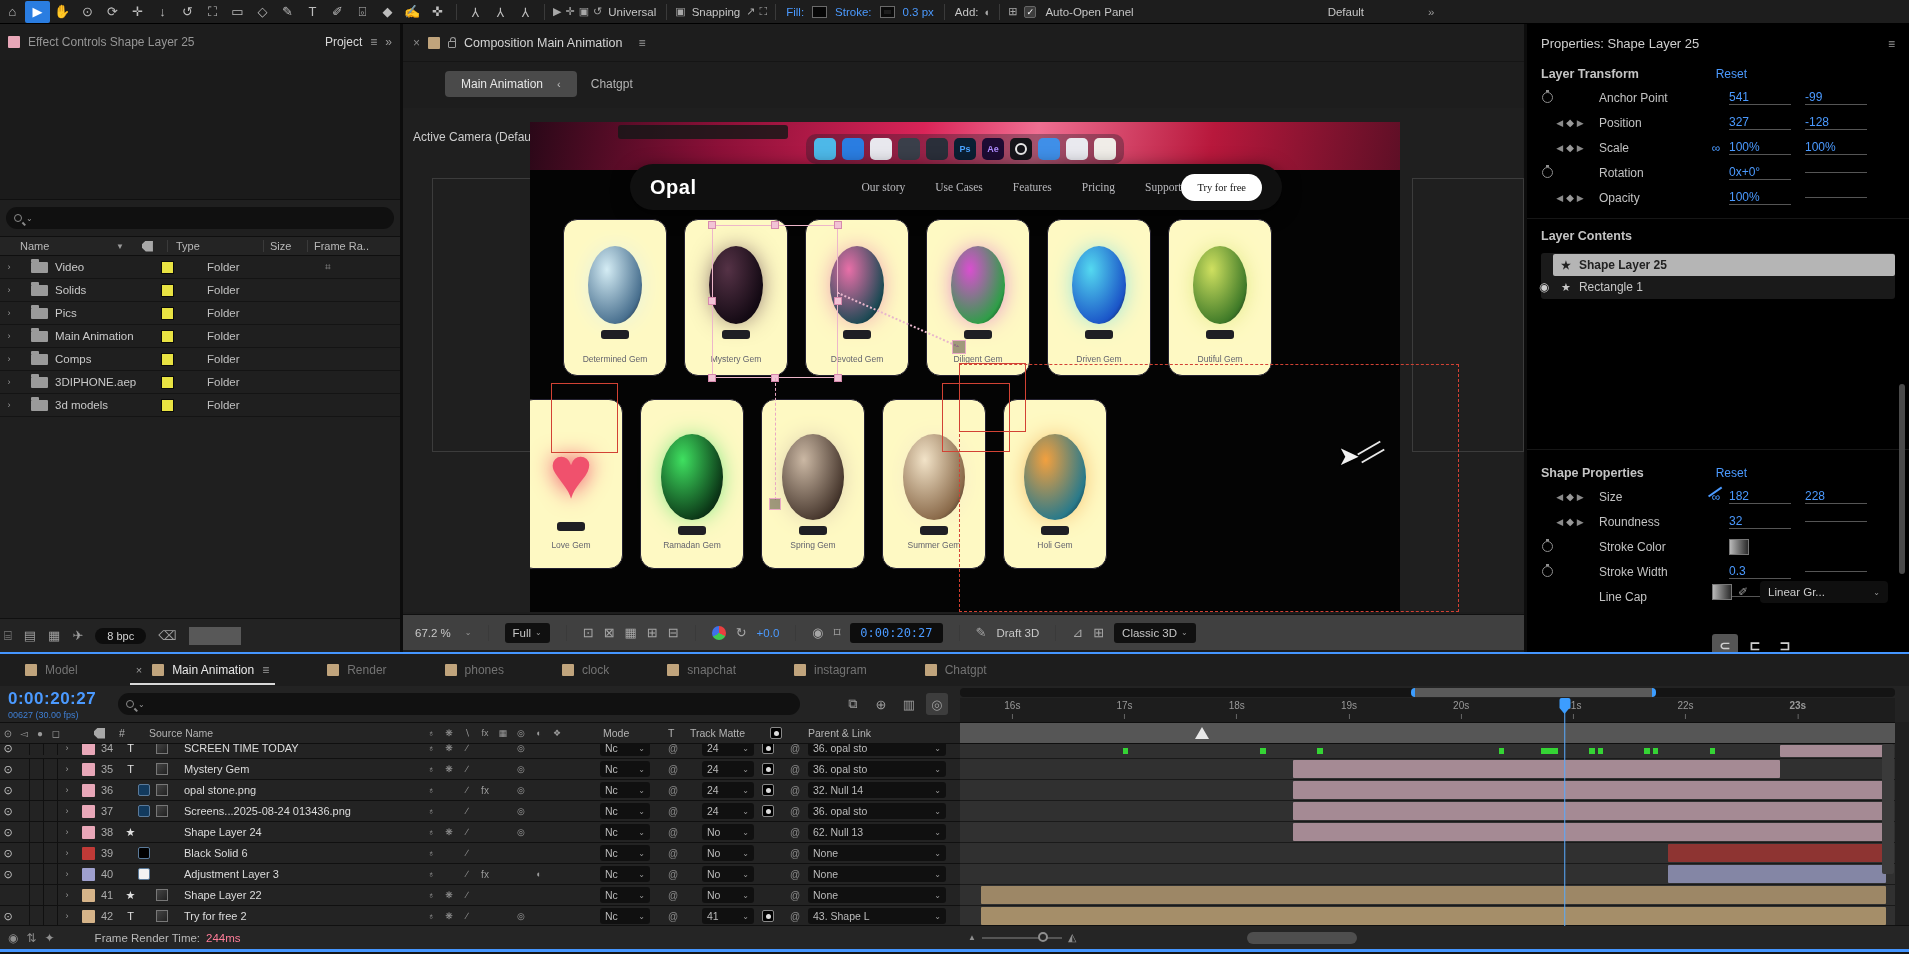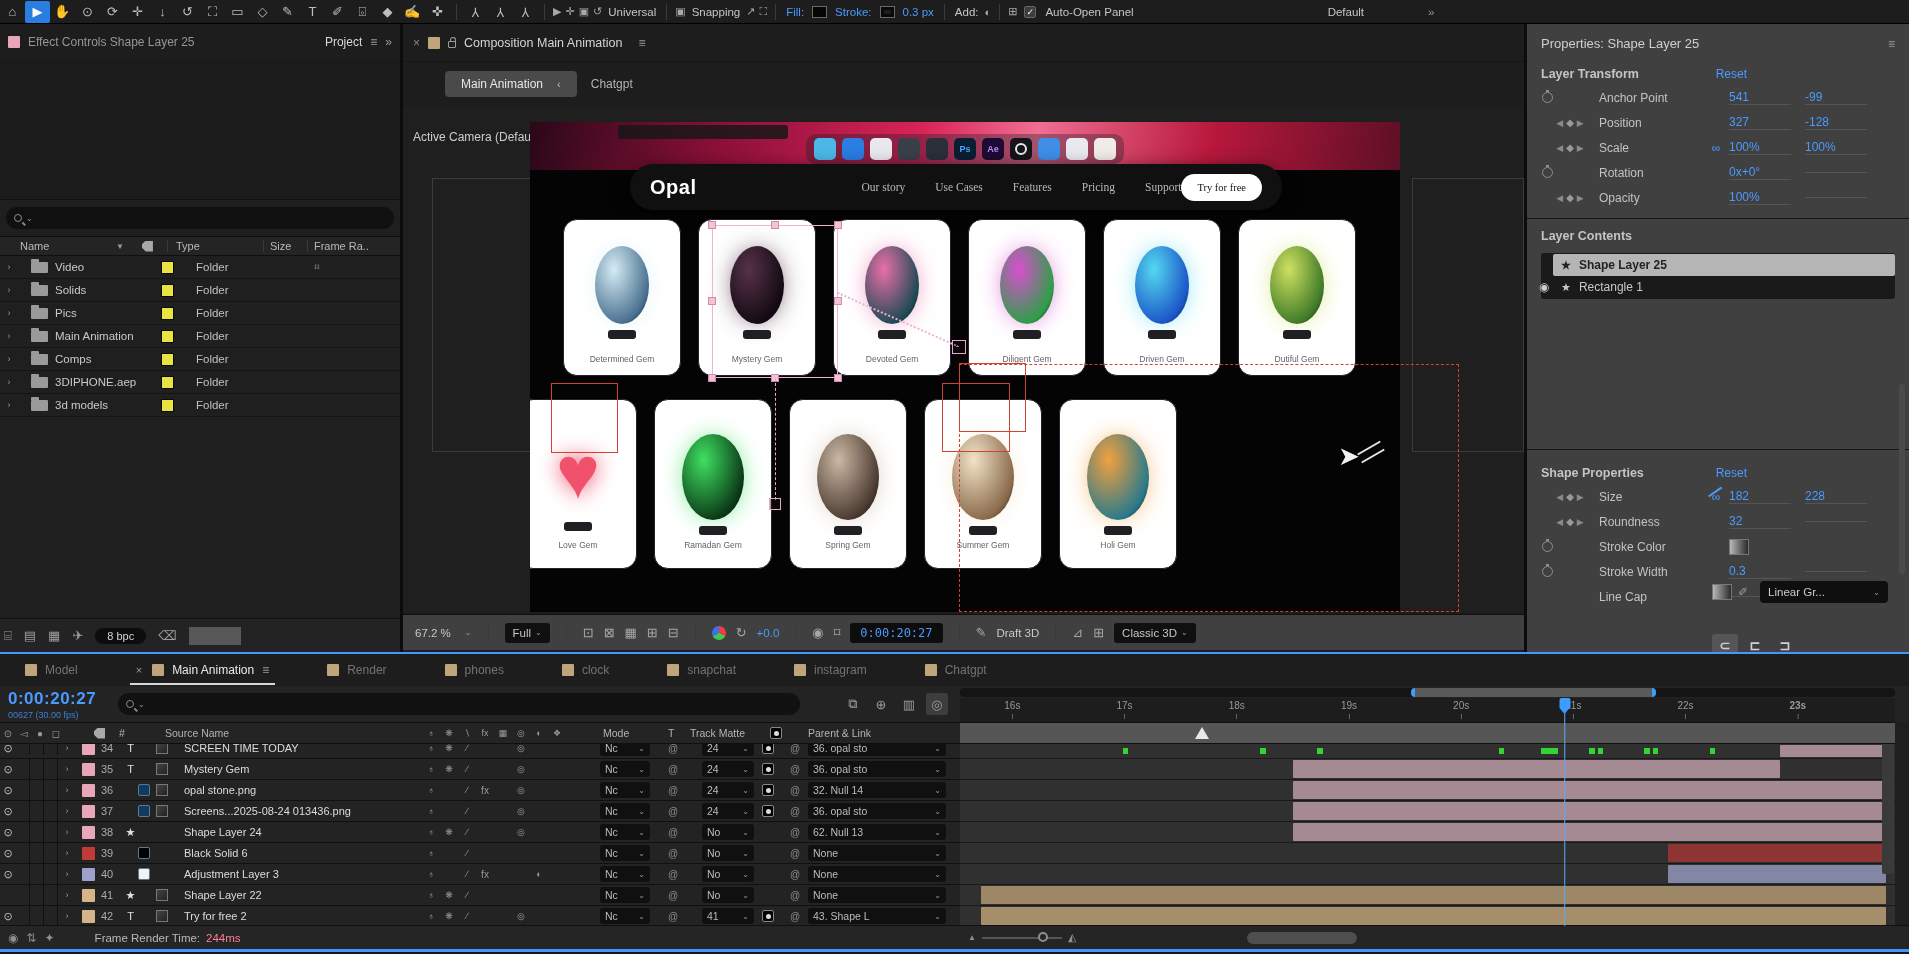--- a/index.html
+++ b/index.html
@@ -49,21 +49,21 @@
   .sort-arrow { color:#9a9a9a; font-size:8px; margin-right:18px; }
   .tagcol { width:11px; height:11px; background:#a8a8a8; clip-path:polygon(0 35%,35% 0,100% 0,100% 100%,35% 100%,0 65%); margin-right:14px; }
   .lp-col-type { width:96px; border-left:1px solid #3a3a3a; padding-left:8px; }
   .lp-col-size { width:44px; border-left:1px solid #3a3a3a; padding-left:6px; }
   .lp-col-fr { border-left:1px solid #3a3a3a; padding-left:6px; }
   .folder-row { height:23px; display:flex; align-items:center; border-bottom:1px solid #141414; font-size:11.5px; color:#c9c9c9; }
   .folder-icon { width:17px; height:11px; background:#9a9a9a; border-radius:1px; margin:0 7px 0 13px; position:relative; }
   .folder-icon::before { content:""; position:absolute; top:-3px; left:0; width:8px; height:3px; background:#9a9a9a; border-radius:1px 1px 0 0; }
   .f-name { width:106px; }
   .f-colorchip { width:13px; height:13px; background:#e8e242; border:1px solid #0a0a0a; margin-right:22px; }
-  .f-type { width:118px; color:#c0c0c0; }
+  .f-type { width:118px; color:#c0c0c0;margin-left:11px; }
   .net-icon { color:#9a9a9a; font-size:10px; }
   .lp-bottom { position:absolute; bottom:0; left:0; right:0; height:34px; background:#232323;
                border-top:1px solid #101010; display:flex; align-items:center; gap:12px; padding:0 4px; }
   .lpb-icon { color:#9e9e9e; font-size:13px; }
   .bpc-pill { background:#0d0d0d; border-radius:10px; padding:2px 12px; color:#d6d6d6; font-size:11px; }
   .gray-slab { width:52px; height:18px; background:#585858; }
 
   
   #viewer { left:403px; top:24px; width:1121px; height:628px; background:#1d1d1d; }
   .v-tabs { height:38px; display:flex; align-items:center; padding:0 10px; gap:8px; background:#1d1d1d; border-bottom:1px solid #151515; }
@@ -91,21 +91,21 @@
   .navbar { position:absolute; left:100px; top:42px; width:652px; height:46px; background:#101010; border-radius:26px;
             display:flex; align-items:center; padding:0 20px; box-shadow:0 4px 18px rgba(0,0,0,.6); }
   .logo { color:#fff; font-size:20px; font-weight:600; letter-spacing:.5px; }
   .nav-links { display:flex; gap:30px; margin-left:165px; font-family:"Liberation Serif", serif; }
   .nav-link { color:#b9b9bd; font-size:11.5px; }
   .cta { margin-left:auto; background:#fff; color:#111; font-family:"Liberation Serif", serif; font-size:10.5px;
          border-radius:16px; padding:8px 16px; }
   .gem-row { position:absolute; display:flex; gap:17px; }
   .gem-row.top { left:33px; top:97px; }
   .gem-row.bottom { left:-11px; top:277px; }
-  .gem-card { width:118px; height:157px; background:#ffffff; border:1px solid #232030; border-radius:14px;
+  .gem-card { width:104px; height:157px; background:#fef9c3; border:1px solid #232030; border-radius:14px;
               position:relative; display:flex; flex-direction:column; align-items:center; flex:none; }
   .gem-row.bottom .gem-card { height:170px; }
   .gem { width:54px; height:78px; border-radius:50%; margin-top:26px;
          background:radial-gradient(ellipse at 35% 30%, var(--c1), var(--c2) 72%, #05030a);
          box-shadow:0 0 26px -6px var(--c1); }
   .gem-row.bottom .gem { width:62px; height:86px; margin-top:34px; }
   .gem-wrap { display:flex; flex-direction:column; align-items:center; }
   .heart-glyph { display:none; font-size:74px; line-height:86px; margin-top:30px;
                  color:var(--c1); text-shadow:0 0 22px var(--c1); }
   .gem-wrap.heart .heart-glyph { display:block; }
@@ -127,21 +127,21 @@
 
   .v-toolbar { position:absolute; left:0; bottom:2px; width:1121px; height:36px; background:#404040;
                border-top:1px solid #101010; display:flex; align-items:center; gap:10px; padding:0 12px; font-size:11.5px; }
   .vt-icon { color:#a6a6a6; font-size:13px; }
   .vt-dd { background:#101010; border-radius:3px; height:20px; display:inline-flex; align-items:center; padding:0 8px; color:#c6c6c6; }
   .chan-wheel { width:14px; height:14px; border-radius:50%;
                 background:conic-gradient(#e84040 0 33%, #40c850 33% 66%, #4070e8 66% 100%); }
   .tc-box { background:#0d0d0d; border-radius:3px; padding:3px 10px; color:#4b9aff; font-family:"DejaVu Sans Mono", monospace; font-size:12px; }
 
   
-  #right-panel { left:1524px; top:24px; width:385px; height:628px; background:#404040; border-left:3px solid #0c0c0c; }
+  #right-panel { left:1524px; top:24px; width:385px; height:628px; background:#000000; border-left:3px solid #0c0c0c; }
   .rp-header { display:flex; justify-content:space-between; align-items:center; padding:12px 14px 8px 14px; }
   .rp-title { color:#cfcfcf; font-size:13px; }
   .rp-menu { color:#9a9a9a; }
   .rp-section { display:flex; justify-content:space-between; padding:8px 14px 4px 14px; align-items:center; }
   .rp-sec-title { color:#c4c4c4; font-weight:bold; font-size:12.5px; }
   .rp-reset { color:#4b9aff; font-size:12px; }
   .prop-row { height:25px; display:flex; align-items:center; padding-left:10px; }
   .ctrl { width:52px; display:flex; align-items:center; gap:3px; justify-content:center; color:#8a8a8a; font-size:9px; }
   .ctrl .kf-d { color:#9a9a9a; font-size:10px; }
   .stopwatch { width:11px; height:11px; border:1.5px solid #8f8f8f; border-radius:50%; position:relative; }
@@ -913,21 +913,21 @@
     <div class="tl-body">
 
       <div class="tl-left">
         <div class="tl-hdr">
           <span class="hdr-ic">⊙</span>
             <span class="hdr-ic">◅</span>
             <span class="hdr-ic">●</span>
             <span class="hdr-ic">◻</span>
           <span class="tagcol" style="margin-left:30px;margin-right:0;"></span>
           <span style="margin-left:14px;width:22px;">#</span>
-          <span style="margin-left:24px;width:230px;">Source Name</span>
+          <span style="margin-left:8px;width:230px;">Source Name</span>
           <span style="position:absolute;left:422px;display:flex;">
             <span class="sw-cell">♁</span>
               <span class="sw-cell">❋</span>
               <span class="sw-cell">∖</span>
               <span class="sw-cell">fx</span>
               <span class="sw-cell">▦</span>
               <span class="sw-cell">◎</span>
               <span class="sw-cell">◐</span>
               <span class="sw-cell">❖</span>
           </span>

